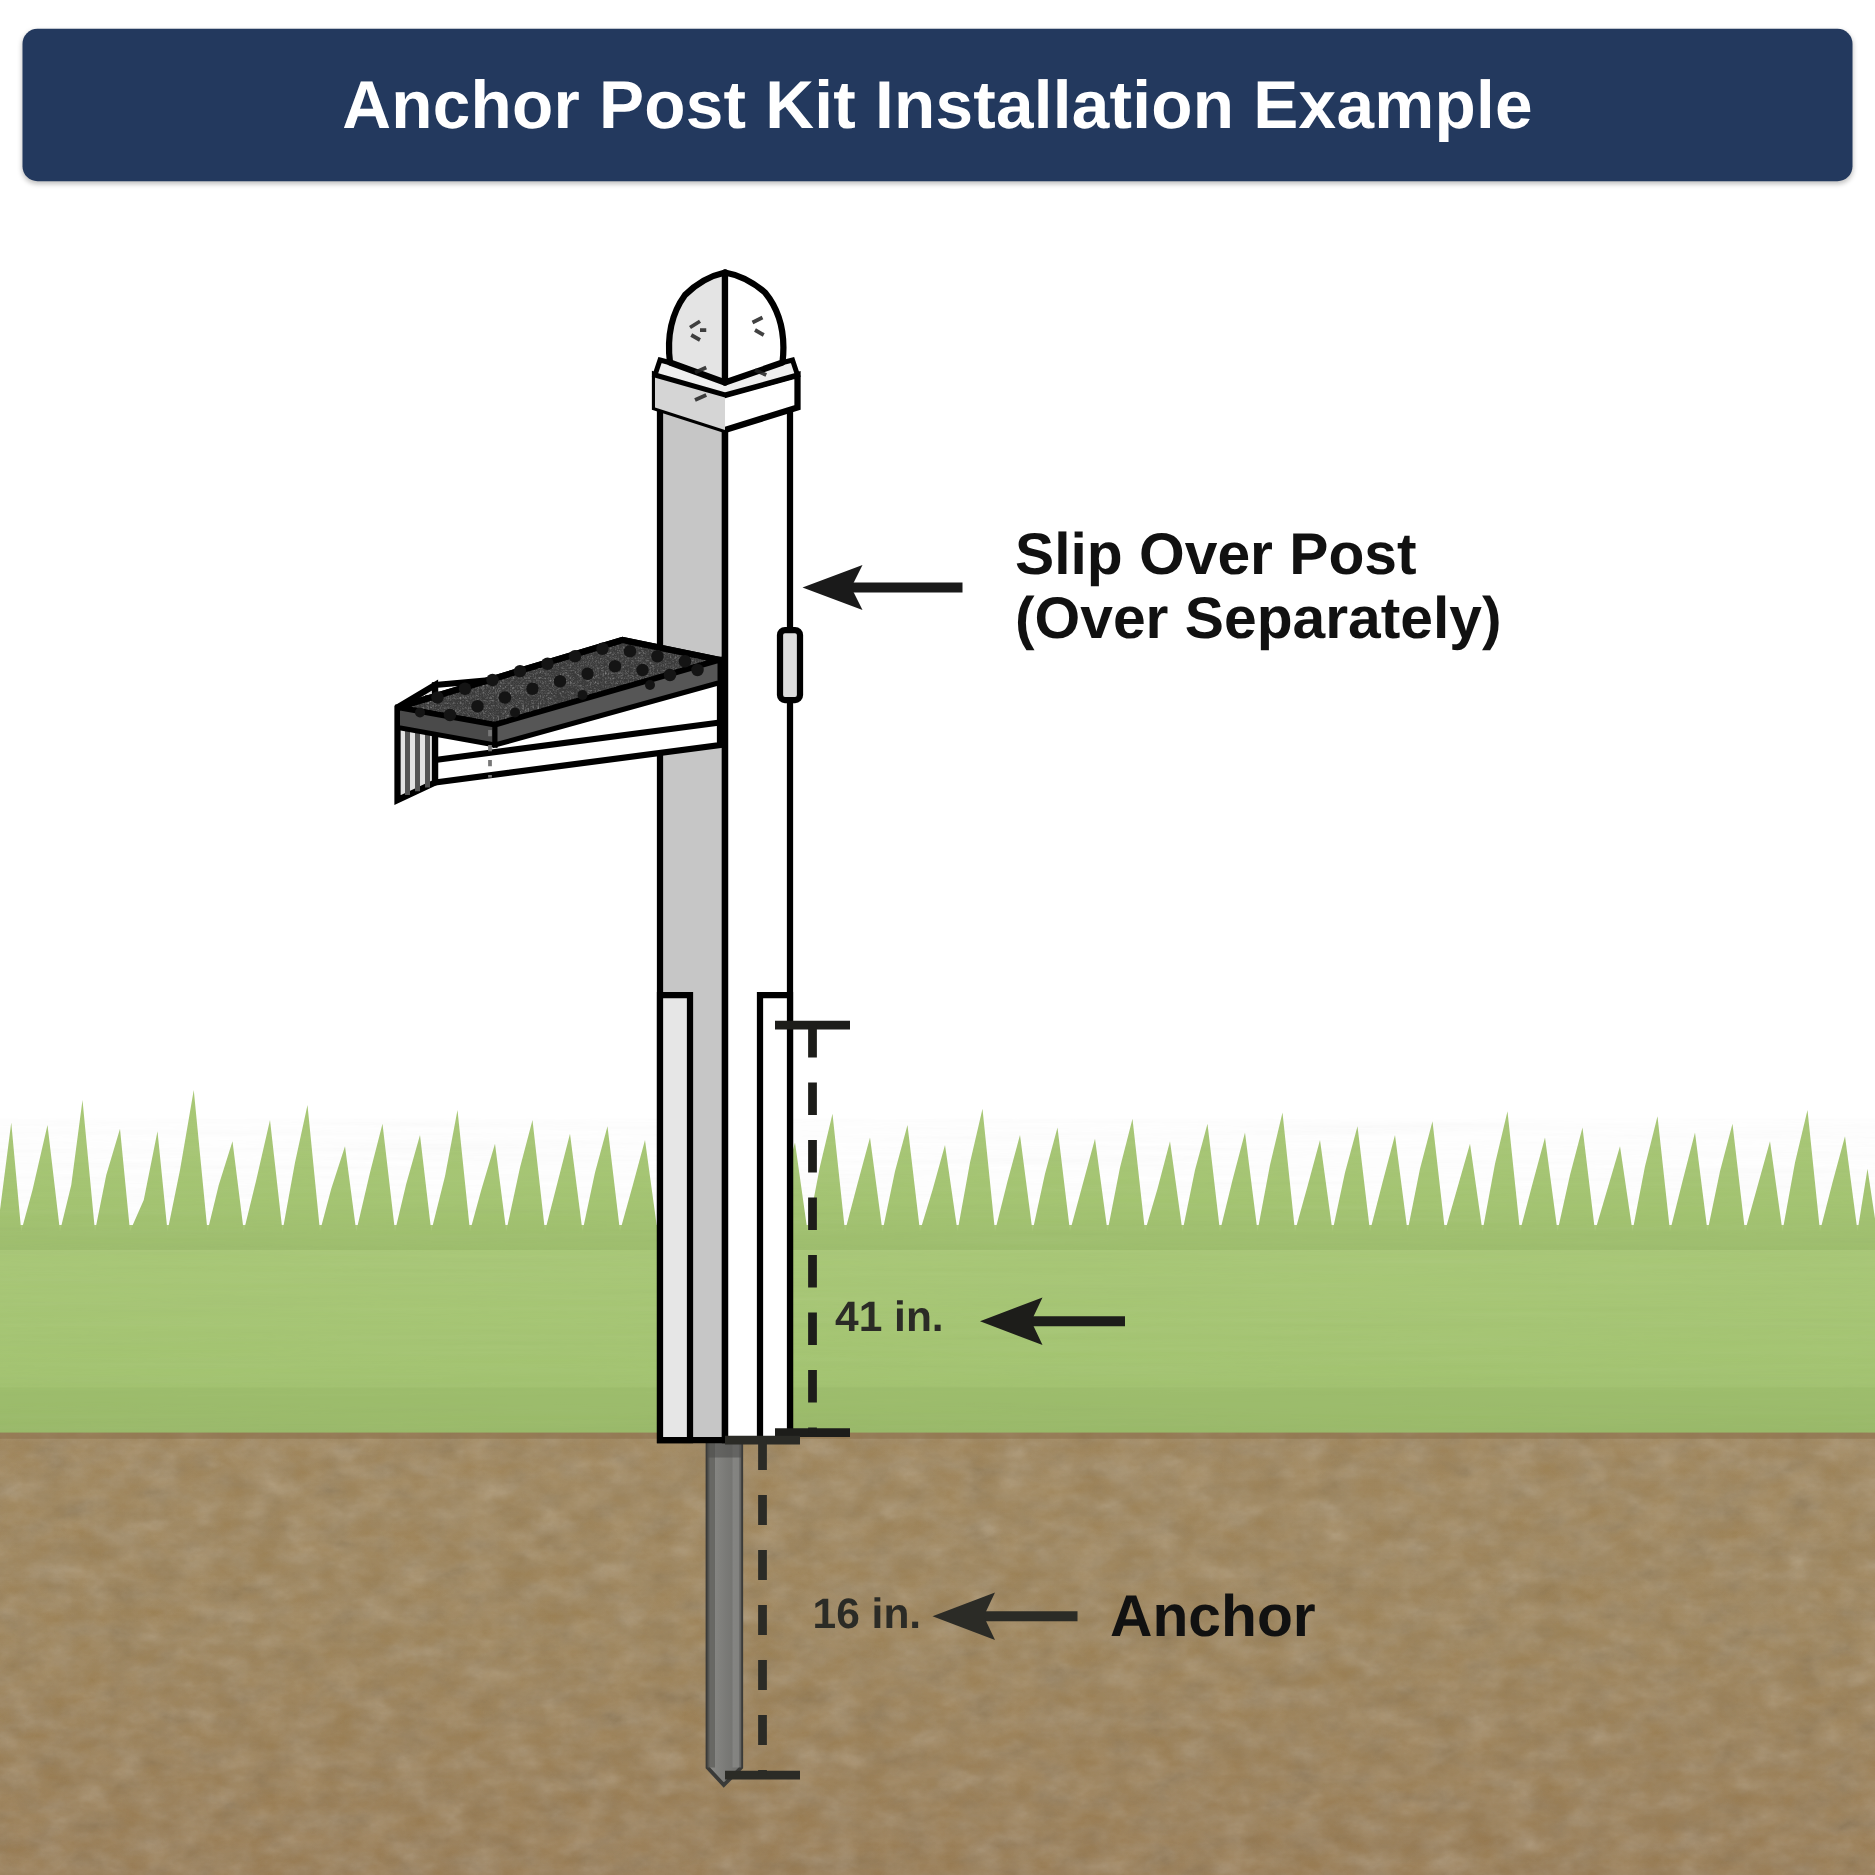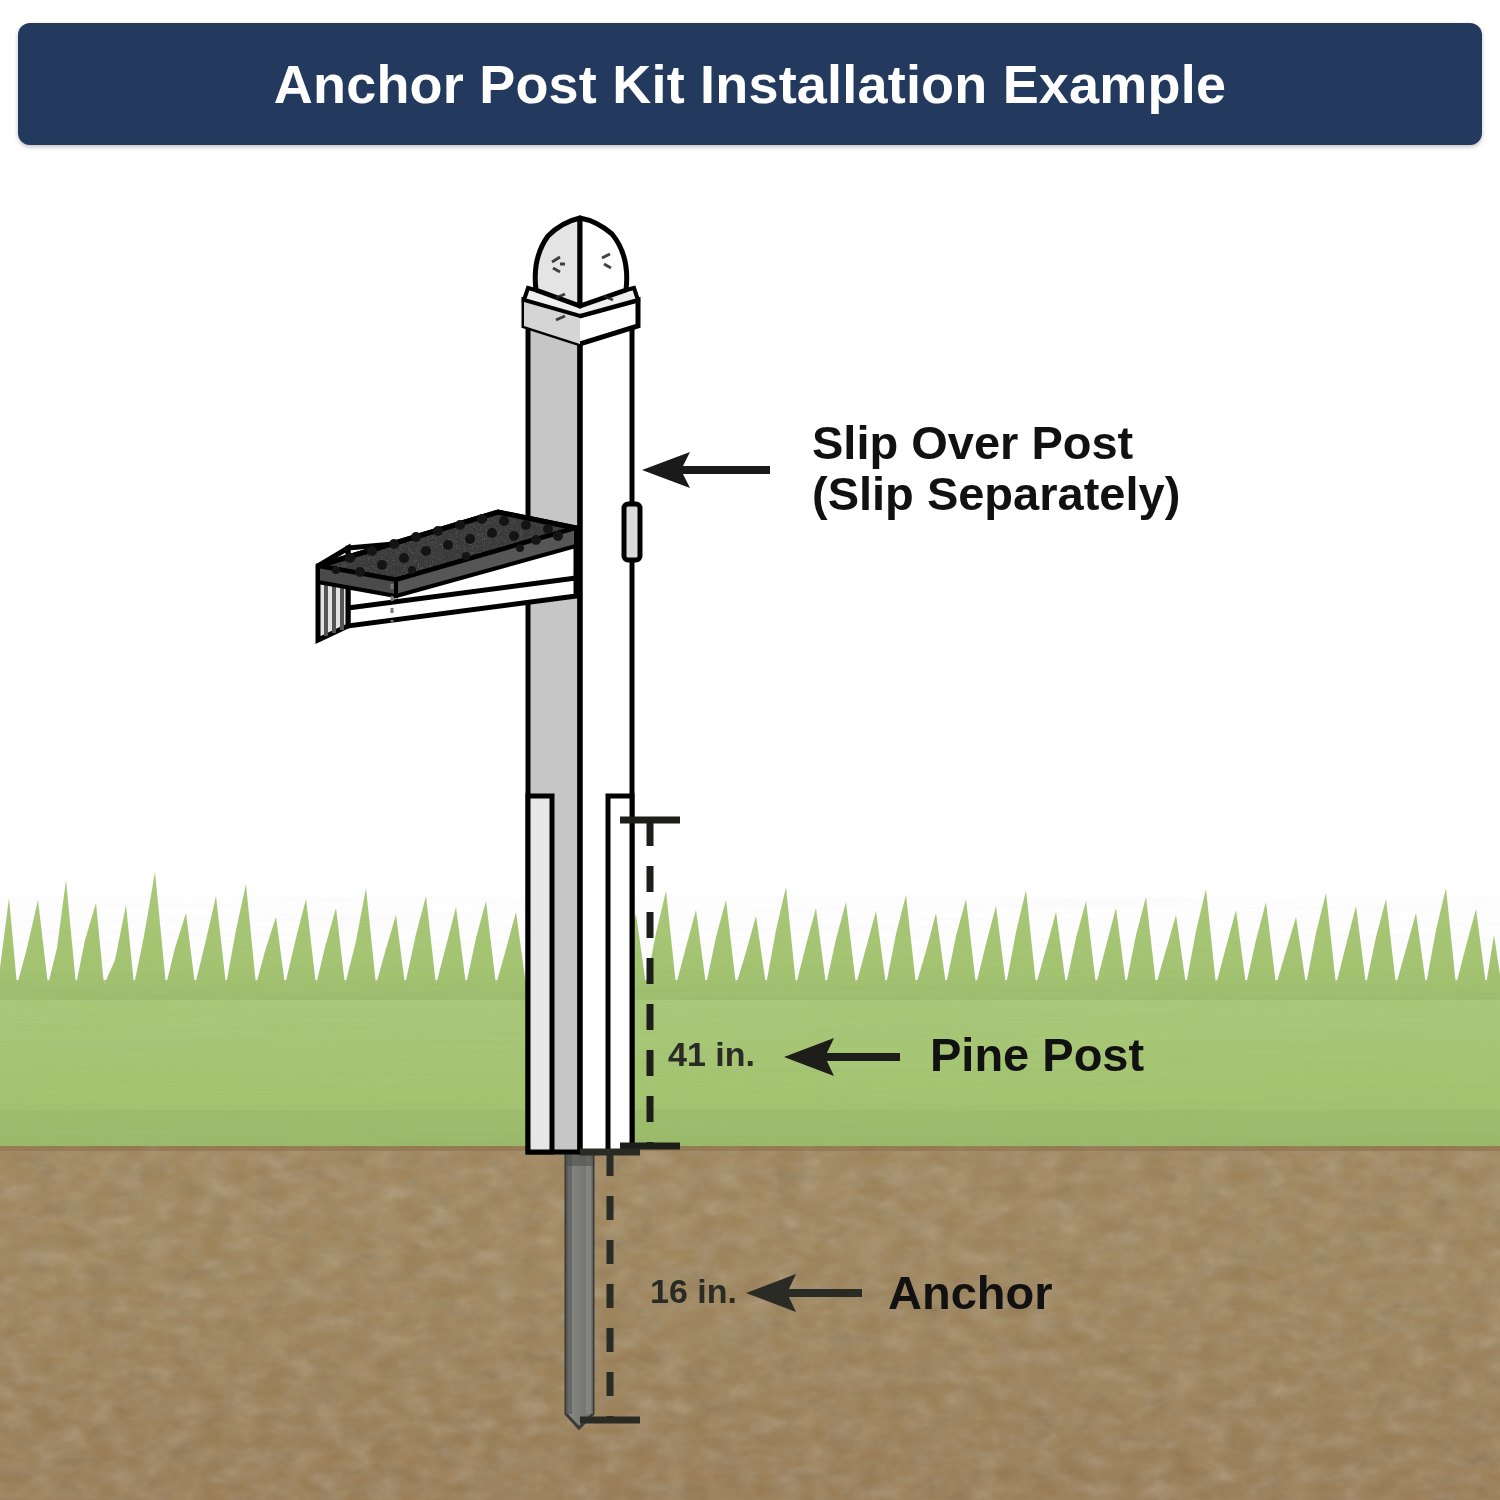--- a/index.html
+++ b/index.html
@@ -268,24 +268,23 @@
       <path d="M746,1293 L796,1274 L787,1293 L796,1312 Z" fill="#2b2b26"></path>
     </g>
   </svg>
 
   <div class="banner">
     <div class="banner-title">Anchor Post Kit Installation Example</div>
   </div>
 
   <div class="lbl lbl-slip">
     <span class="l1">Slip Over Post</span>
-    <span class="l2">(Slip Separately)</span>
+    <span class="l2">(Over Separately)</span>
   </div>
 
-  <div class="lbl lbl-pine">Pine Post</div>
 
   <div class="lbl lbl-anchor">Anchor</div>
 
   <div class="dim dim-23">41 in.</div>
 
   <div class="dim dim-16">16 in.</div>
 
 </div>
 
 </body></html>

